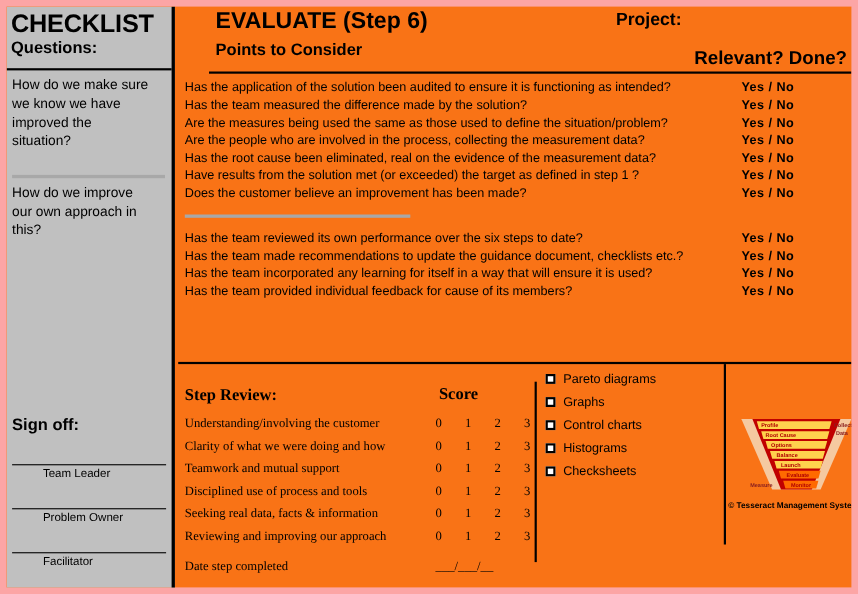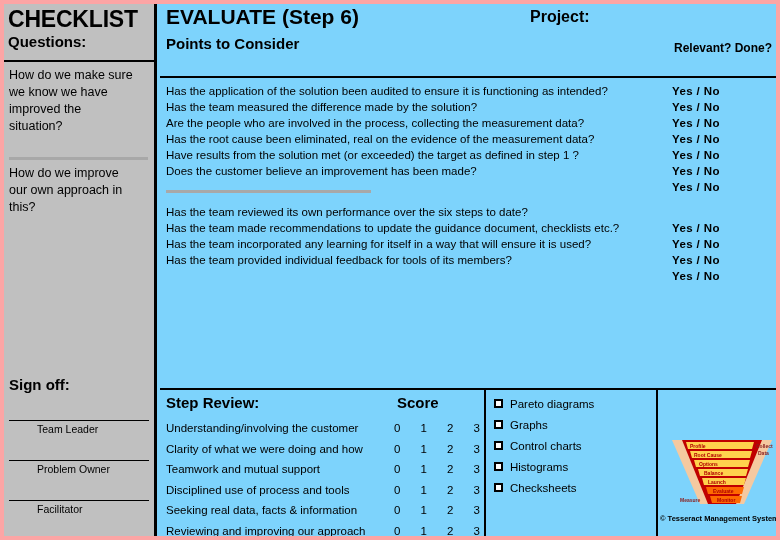--- a/index.html
+++ b/index.html
@@ -9,22 +9,22 @@
   }
   body {
     font-family: "Liberation Sans", sans-serif;
     -webkit-font-smoothing: none;
   }
   #page {
     position: relative;
     width: 780px;
     height: 540px;
     box-sizing: border-box;
-    border: 4px solid #fca5a5;
-    background: #7dd3fc;
+    border: 6px solid #fca5a5;
+    background: #f97316;
     overflow: hidden;
   }
 
   
   .left-col {
     position: absolute;
     left: 0; top: 0;
     width: 153px;
     height: 536px;
     background: #c0c0c0;
@@ -88,23 +88,24 @@
   
   .main {
     position: absolute;
     left: 156px;
     top: 0;
     right: 0;
     height: 536px;
   }
   .main-head {
     position: relative;
-    height: 74px;
+    height: 61px;
     border-bottom: 2px solid #000;
     box-sizing: border-box;
+    margin-left: 28px;
   }
   .ev-title {
     position: absolute;
     left: 6px; top: 1px;
     font-size: 21px;
     font-weight: bold;
     letter-spacing: 0px;
   }
   .proj-title {
     position: absolute;
@@ -114,27 +115,27 @@
   }
   .pts-title {
     position: absolute;
     left: 6px; top: 31px;
     font-size: 15px;
     font-weight: bold;
   }
   .rel-done {
     position: absolute;
     right: 4px; top: 37px;
-    font-size: 12px;
+    font-size: 17px;
     font-weight: bold;
   }
 
   .body-area {
     position: relative;
-    height: 312px;
+    height: 264px;
     border-bottom: 2px solid #000;
     box-sizing: border-box;
   }
   .points {
     position: absolute;
     left: 6px; top: 5px;
     width: 500px;
   }
   .pt-row {
     font-size: 11.5px;
@@ -175,26 +176,27 @@
   }
   .yn-spacer { height: 25px; }
 
   
   .bottom {
     position: relative;
     height: 164px;
   }
   .step-review {
     position: absolute;
-    left: 0; top: 0;
+    left: 0; top: 16px;
     width: 326px;
     height: 164px;
     border-right: 2px solid #000;
     box-sizing: border-box;
     padding: 4px 0 0 6px;
+    font-family: Liberation Serif, serif;
   }
   .sr-head {
     position: relative;
     height: 24px;
   }
   .sr-title {
     font-size: 15px;
     font-weight: bold;
   }
   .sr-score {
@@ -327,31 +329,32 @@
       <div class="proj-title">Project:</div>
       <div class="pts-title">Points to Consider</div>
       <div class="rel-done">Relevant? Done?</div>
     </div>
 
     <div class="body-area">
 
       <div class="points">
         <div class="pt-row">Has the application of the solution been audited to ensure it is functioning as intended?</div>
         <div class="pt-row">Has the team  measured the difference made by the solution?</div>
+        <div class="pt-row">Are the measures being used the same as those used to define the situation/problem?</div>
         <div class="pt-row">Are the people who are involved in the process, collecting the measurement data?</div>
         <div class="pt-row">Has the root cause been eliminated, real on the evidence of the measurement data?</div>
         <div class="pt-row">Have results from the solution met (or exceeded) the target as defined in step 1 ?</div>
         <div class="pt-row">Does the customer believe an improvement has been made?</div>
 
         <div class="pt-divider"></div>
 
         <div class="pt-row">Has the team  reviewed its own performance over the six steps to date?</div>
         <div class="pt-row">Has the team  made recommendations to update the guidance document, checklists etc.?</div>
         <div class="pt-row">Has the team  incorporated any learning for itself in a way that will ensure it is used?</div>
-        <div class="pt-row">Has the team  provided individual feedback for tools of its members?</div>
+        <div class="pt-row">Has the team  provided individual feedback for cause of its members?</div>
       </div>
 
       <div class="yn-col">
         <div class="yn-group">
           <div class="yn-row">
             <span class="yn-text">Yes  /  No</span>
             <span class="yn-box"></span>
           </div>
           <div class="yn-row">
             <span class="yn-text">Yes  /  No</span>

